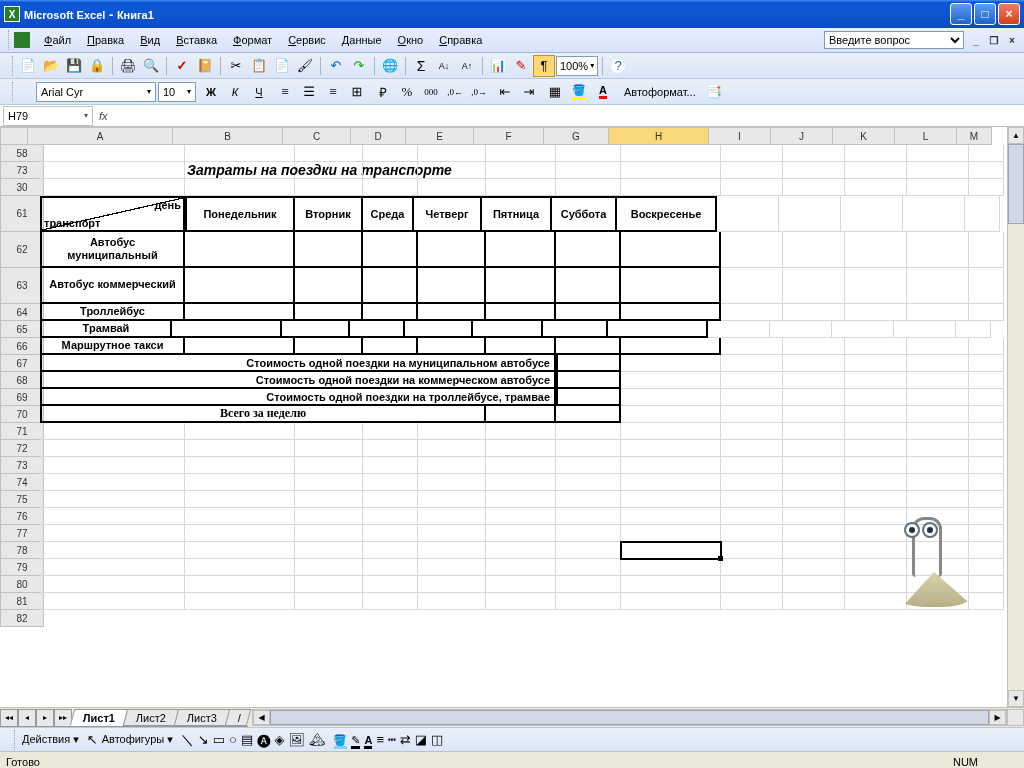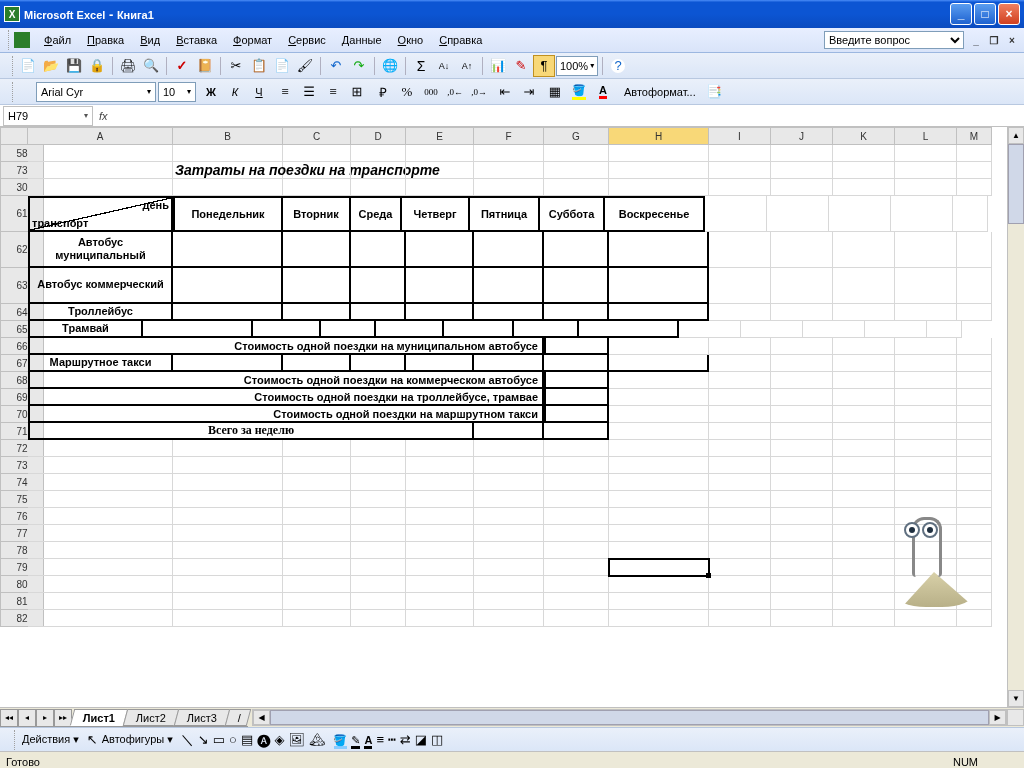--- a/index.html
+++ b/index.html
@@ -44,21 +44,21 @@
 .fx{margin:0 6px;font-style:italic;color:#444;}
 .formula-input{flex:1;height:20px;border:none;background:#fff;}
 
 .grid-wrap{background:#fff;position:relative;height:580px;overflow:hidden;}
 .grid-corner{position:absolute;left:0;top:0;width:28px;height:18px;background:#e8e8e8;border:1px solid #c0c0c0;}
 .col-headers{position:absolute;left:28px;top:0;right:17px;height:18px;display:flex;}
 .col-h{background:#e8e8e8;border-right:1px solid #c0c0c0;border-bottom:1px solid #c0c0c0;border-top:1px solid #c0c0c0;display:flex;align-items:center;justify-content:center;color:#333;font-size:10px;}
 .col-h.active{background:#f8d878;}
 .row-headers{position:absolute;left:0;top:18px;width:44px;}
 .row-h{height:17px;background:#e8e8e8;border-right:1px solid #c0c0c0;border-bottom:1px solid #c0c0c0;border-left:1px solid #c0c0c0;display:flex;align-items:center;justify-content:center;color:#333;font-size:10px;}
-.cells{position:absolute;left:28px;top:18px;right:17px;}
+.cells{position:absolute;left:40px;top:18px;right:17px;}
 .cell-row{display:flex;height:17px;}
 .cell{border-right:1px solid #d8d8d8;border-bottom:1px solid #d8d8d8;display:flex;align-items:center;padding:0 2px;overflow:visible;white-space:nowrap;}
 .vscroll{position:absolute;right:0;top:0;width:17px;bottom:0;background:#ece9d8;border-left:1px solid #c0c0c0;}
 .vscroll .up,.vscroll .down{height:17px;background:#e8e8e8;border:1px solid #c0c0c0;display:flex;align-items:center;justify-content:center;font-size:8px;}
 .vscroll .down{position:absolute;bottom:0;width:100%;}
 .vscroll .thumb{position:absolute;top:17px;height:80px;width:100%;background:#d0d8e8;border:1px solid #a0a0b0;}
 
 .doc-title{font-weight:bold;font-style:italic;font-size:14px;font-family:Arial;}
 .th{font-weight:bold;font-family:Arial;text-align:center;justify-content:center;font-size:11px;}
 .bb{border-bottom:2px solid #000 !important;}
@@ -417,81 +417,71 @@
         <div class="cell br bb" style="width: 70px;"></div>
         <div class="cell br bb" style="width: 65px;"></div>
         <div class="cell br bb" style="width: 100px;"></div>
         <div class="cell" style="width: 62px;"></div>
         <div class="cell" style="width: 62px;"></div>
         <div class="cell" style="width: 62px;"></div>
         <div class="cell" style="width: 62px;"></div>
         <div class="cell" style="width: 35px;"></div>
       </div>
       <div class="cell-row" style="height: 17px;">
-        <div class="cell th bl br bb" style="width: 115px; justify-content: center; white-space: normal; text-align: center; line-height: 1.2;">Трамвай</div>
+        <div class="cell th bl br bb" style="width: 132px; justify-content: center; white-space: normal; text-align: center; line-height: 1.2;">Трамвай</div>
         <div class="cell br bb" style="width: 110px;"></div>
         <div class="cell br bb" style="width: 68px;"></div>
         <div class="cell br bb" style="width: 55px;"></div>
         <div class="cell br bb" style="width: 68px;"></div>
         <div class="cell br bb" style="width: 70px;"></div>
         <div class="cell br bb" style="width: 65px;"></div>
         <div class="cell br bb" style="width: 100px;"></div>
         <div class="cell" style="width: 62px;"></div>
         <div class="cell" style="width: 62px;"></div>
         <div class="cell" style="width: 62px;"></div>
         <div class="cell" style="width: 62px;"></div>
         <div class="cell" style="width: 35px;"></div>
       </div>
       <div class="cell-row" style="height: 17px;">
-        <div class="cell bl bb th br" style="width: 516px; justify-content: flex-end; font-weight: bold; padding-right: 4px;">Стоимость одной поездки на муниципальном автобусе</div>
-        <div class="cell bl br bb" style="width: 65px;"></div>
-        <div class="cell" style="width: 100px;"></div>
-        <div class="cell" style="width: 62px;"></div>
-        <div class="cell" style="width: 62px;"></div>
-        <div class="cell" style="width: 62px;"></div>
-        <div class="cell" style="width: 62px;"></div>
-        <div class="cell" style="width: 35px;"></div>
-      </div>
-      <div class="cell-row" style="height: 17px;">
         <div class="cell th bl br bb" style="width: 145px; justify-content: center; white-space: normal; text-align: center; line-height: 1.2;">Маршрутное такси</div>
         <div class="cell br bb" style="width: 110px;"></div>
         <div class="cell br bb" style="width: 68px;"></div>
         <div class="cell br bb" style="width: 55px;"></div>
         <div class="cell br bb" style="width: 68px;"></div>
         <div class="cell br bb" style="width: 70px;"></div>
         <div class="cell br bb" style="width: 65px;"></div>
         <div class="cell br bb" style="width: 100px;"></div>
         <div class="cell" style="width: 62px;"></div>
         <div class="cell" style="width: 62px;"></div>
         <div class="cell" style="width: 62px;"></div>
         <div class="cell" style="width: 62px;"></div>
         <div class="cell" style="width: 35px;"></div>
       </div>
       <div class="cell-row" style="height: 17px;">
+        <div class="cell bl bb th br" style="width: 516px; justify-content: flex-end; font-weight: bold; padding-right: 4px;">Стоимость одной поездки на муниципальном автобусе</div>
+        <div class="cell bl br bb" style="width: 65px;"></div>
+        <div class="cell" style="width: 100px;"></div>
+        <div class="cell" style="width: 62px;"></div>
+        <div class="cell" style="width: 62px;"></div>
+        <div class="cell" style="width: 62px;"></div>
+        <div class="cell" style="width: 62px;"></div>
+        <div class="cell" style="width: 35px;"></div>
+      </div>
+      <div class="cell-row" style="height: 17px;">
         <div class="cell bl bb th br" style="width: 516px; justify-content: flex-end; font-weight: bold; padding-right: 4px;">Стоимость одной поездки на коммерческом автобусе</div>
         <div class="cell bl br bb" style="width: 65px;"></div>
         <div class="cell" style="width: 100px;"></div>
         <div class="cell" style="width: 62px;"></div>
         <div class="cell" style="width: 62px;"></div>
         <div class="cell" style="width: 62px;"></div>
         <div class="cell" style="width: 62px;"></div>
         <div class="cell" style="width: 35px;"></div>
       </div>
       <div class="cell-row" style="height: 17px;">
         <div class="cell bl bb th br" style="width: 516px; justify-content: flex-end; font-weight: bold; padding-right: 4px;">Стоимость одной поездки на троллейбусе, трамвае</div>
-        <div class="cell bl br bb" style="width: 65px;"></div>
-        <div class="cell" style="width: 100px;"></div>
-        <div class="cell" style="width: 62px;"></div>
-        <div class="cell" style="width: 62px;"></div>
-        <div class="cell" style="width: 62px;"></div>
-        <div class="cell" style="width: 62px;"></div>
-        <div class="cell" style="width: 35px;"></div>
-      </div>
-      <div class="cell-row" style="height: 17px;">
-        <div class="cell bl bb th br" style="width: 516px; justify-content: flex-end; font-weight: bold; padding-right: 4px;">Стоимость одной поездки на маршрутном такси</div>
         <div class="cell bl br bb" style="width: 65px;"></div>
         <div class="cell" style="width: 100px;"></div>
         <div class="cell" style="width: 62px;"></div>
         <div class="cell" style="width: 62px;"></div>
         <div class="cell" style="width: 62px;"></div>
         <div class="cell" style="width: 62px;"></div>
         <div class="cell" style="width: 35px;"></div>
       </div>
       <div class="cell-row" style="height: 17px;">
         <div class="cell bl bb br" style="width: 446px; justify-content: center;">

